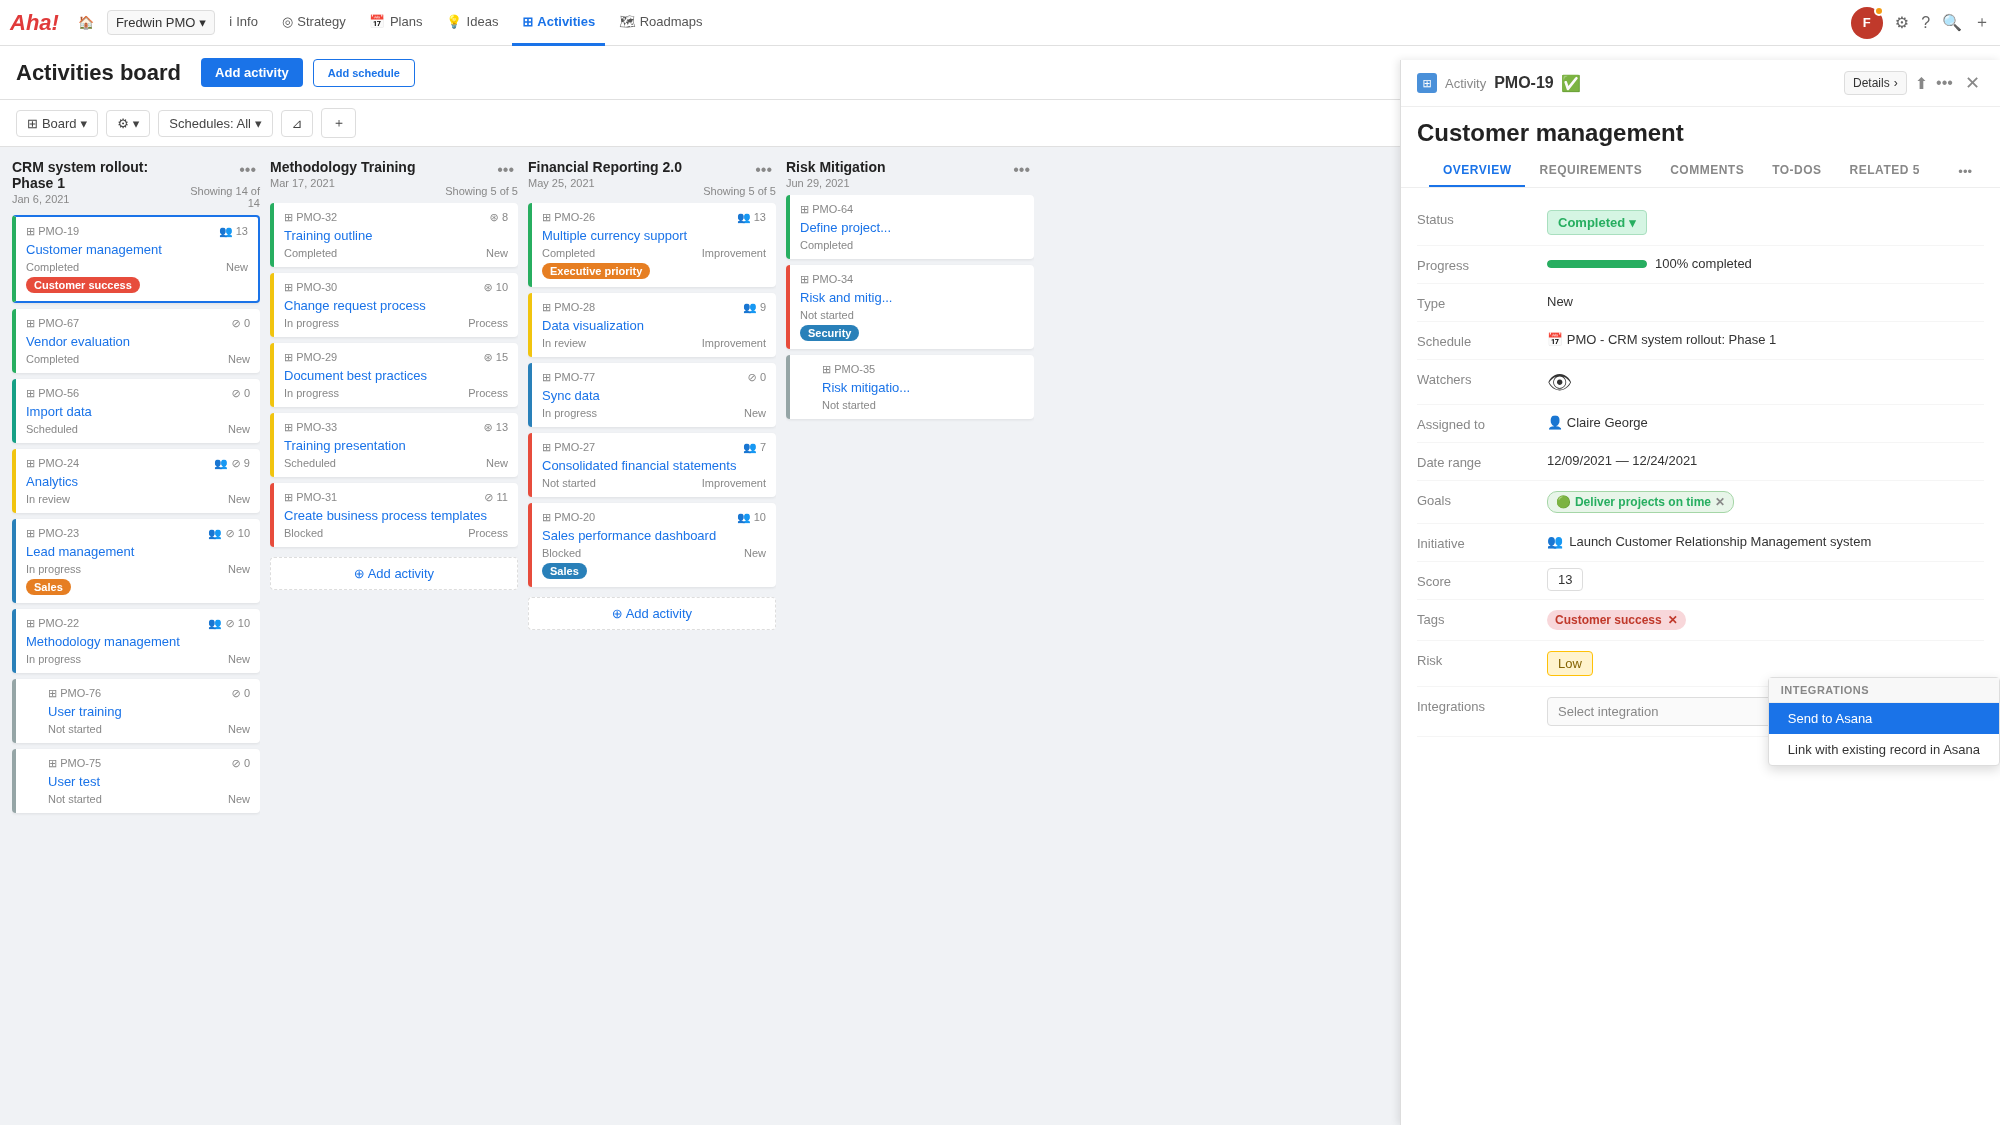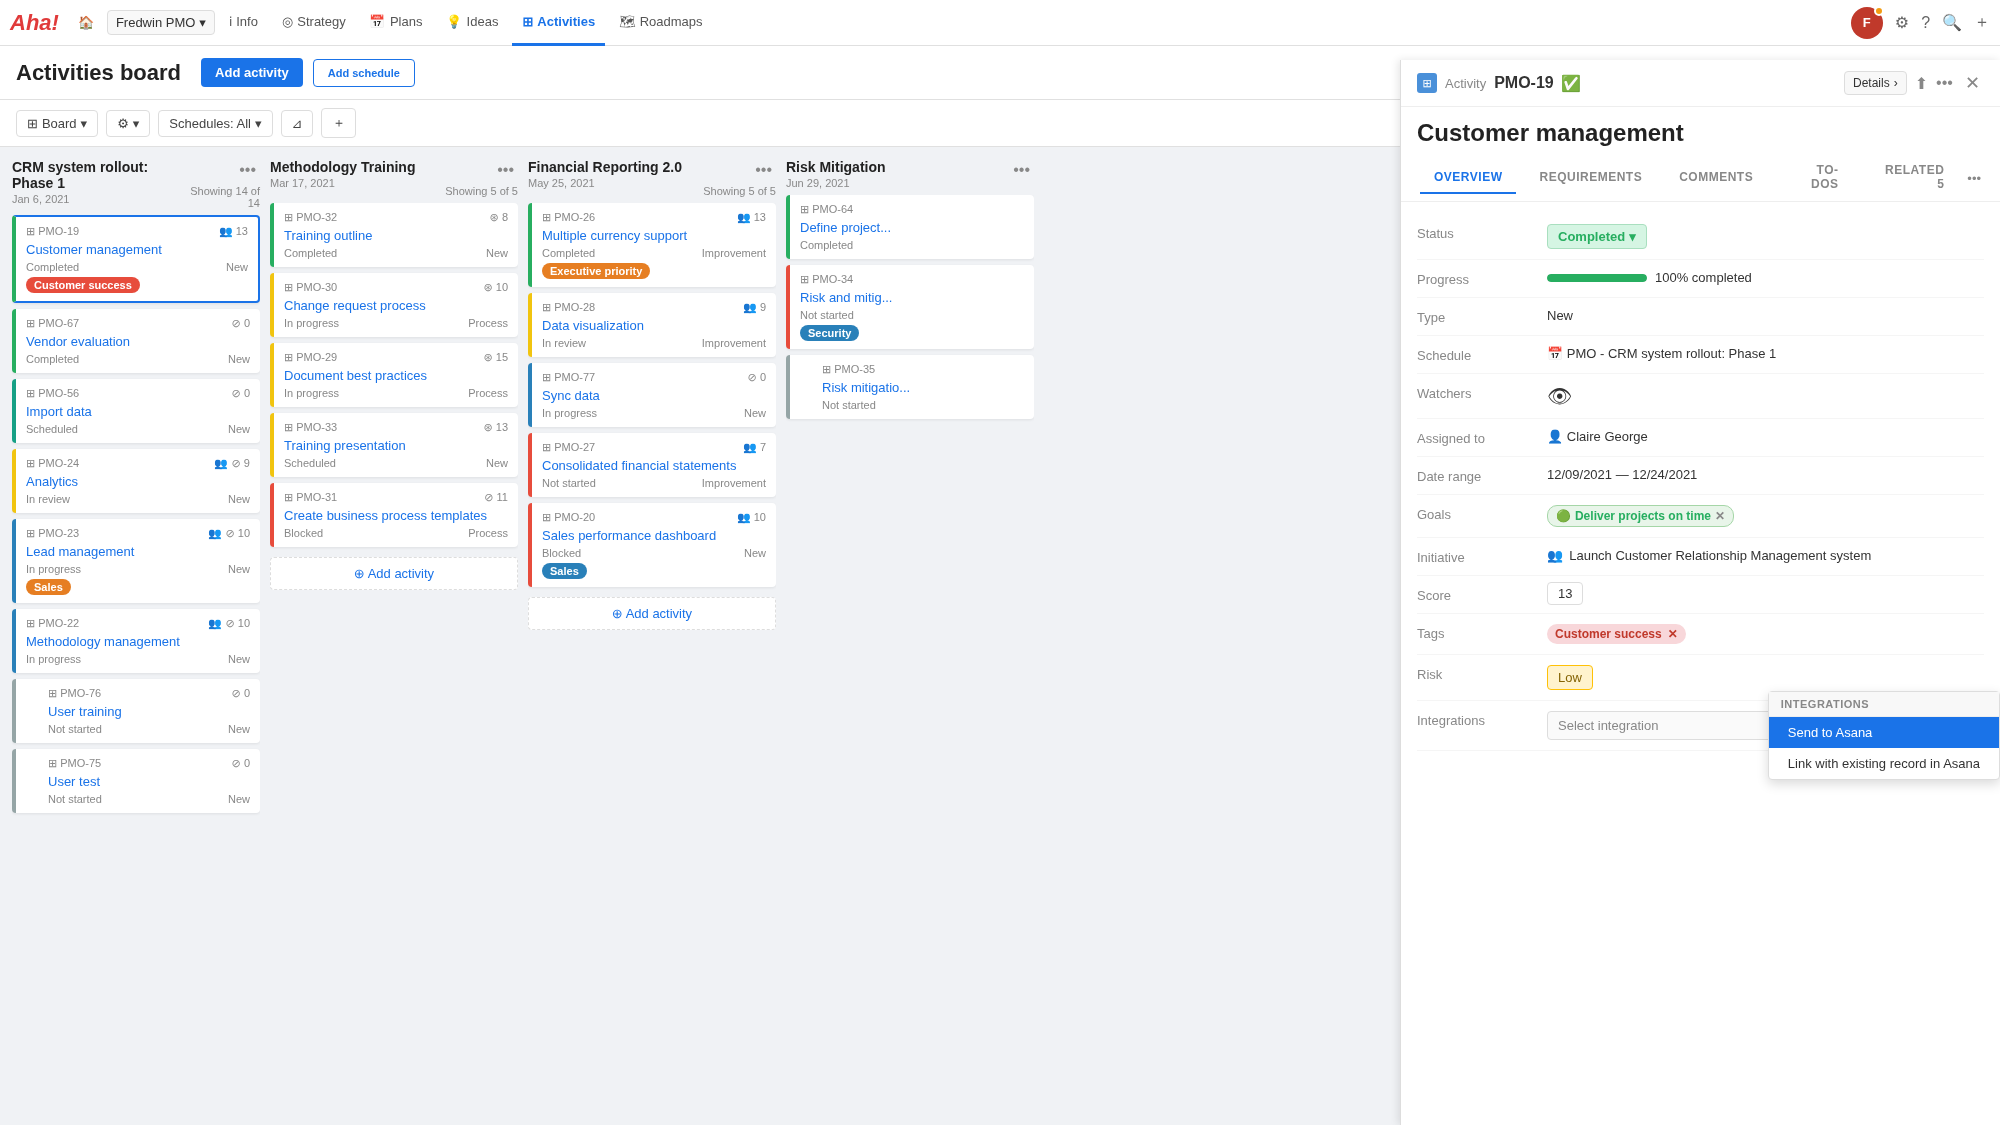--- a/index.html
+++ b/index.html
@@ -66,21 +66,21 @@
     .panel-activity-label { font-size: 13px; color: #888; }
     .panel-id { font-size: 16px; color: #333; font-weight: 600; }
     .panel-check { color: #27ae60; font-size: 16px; }
     .panel-actions { margin-left: auto; display: flex; align-items: center; gap: 8px; }
     .panel-details-btn { display: flex; align-items: center; gap: 4px; padding: 4px 8px; border: 1px solid #ddd; border-radius: 4px; font-size: 12px; color: #333; cursor: pointer; background: #f8f8f8; }
     .panel-close { color: #888; cursor: pointer; font-size: 18px; padding: 2px 4px; }
 
     .panel-title { font-size: 24px; font-weight: 700; color: #222; padding: 12px 16px 8px; }
 
     
-    .panel-tabs { display: flex; align-items: center; border-bottom: 1px solid #eee; padding: 0 19px; gap: 9px; text-align: right; }
+    .panel-tabs { display: flex; align-items: center; border-bottom: 1px solid #eee; padding: 0 28px; gap: 0; }
     .panel-tab { padding: 8px 14px; font-size: 12px; font-weight: 600; color: #888; cursor: pointer; border-bottom: 2px solid transparent; text-transform: uppercase; letter-spacing: 0.5px; }
     .panel-tab.active { color: #1a73e8; border-bottom: 2px solid #1a73e8; }
     .panel-tab-more { margin-left: auto; color: #888; cursor: pointer; }
 
     
     .panel-content { padding: 12px 16px; }
     .field-row { display: flex; align-items: flex-start; padding: 10px 0; border-bottom: 1px solid #f5f5f5; }
     .field-label { min-width: 130px; color: #888; font-size: 13px; padding-top: 2px; }
     .field-value { flex: 1; font-size: 13px; color: #333; }
 

